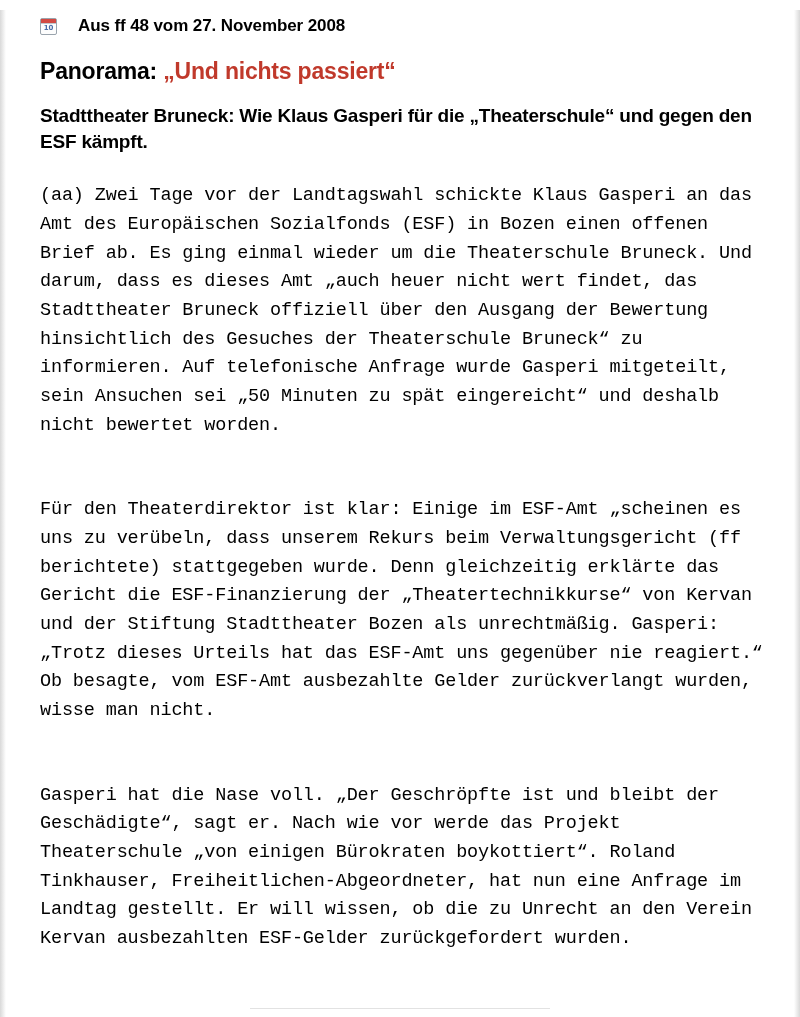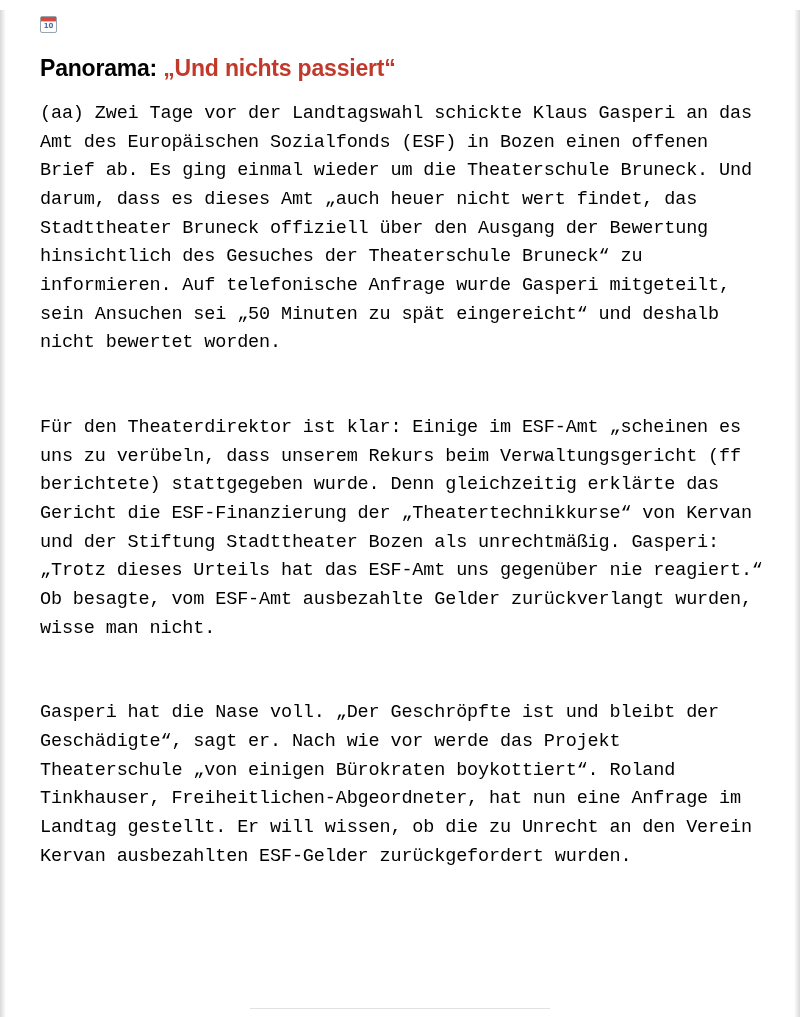--- a/index.html
+++ b/index.html
@@ -134,27 +134,29 @@
   <div class="edge-left"></div>
   <div class="edge-right"></div>
   <div class="edge-top"></div>
 
   <div class="content">
 
     <div class="source-line">
       <span class="cal-icon">
         <span class="cal-num">10</span>
       </span>
+      <span class="source-text">Aus ff 48 vom 27. November 2008</span>
     </div>
 
     <h1 class="panorama">
       <span>Panorama:</span>
       <span class="quote">„Und nichts passiert“</span>
     </h1>
 
+    <h2 class="standfirst">Stadttheater Bruneck: Wie Klaus Gasperi für die „Theaterschule“ und gegen den ESF kämpft.</h2>
 
     <p class="body-par">(aa) Zwei Tage vor der Landtagswahl schickte Klaus Gasperi an das Amt des Europäischen Sozialfonds (ESF) in Bozen einen offenen Brief ab. Es ging einmal wieder um die Theaterschule Bruneck. Und darum, dass es dieses Amt „auch heuer nicht wert findet, das Stadttheater Bruneck offiziell über den Ausgang der Bewertung hinsichtlich des Gesuches der Theaterschule Bruneck“ zu informieren. Auf telefonische Anfrage wurde Gasperi mitgeteilt, sein Ansuchen sei „50 Minuten zu spät eingereicht“ und deshalb nicht bewertet worden.</p>
     <p class="body-par">Für den Theaterdirektor ist klar: Einige im ESF-Amt „scheinen es uns zu verübeln, dass unserem Rekurs beim Verwaltungsgericht (ff berichtete) stattgegeben wurde. Denn gleichzeitig erklärte das Gericht die ESF-Finanzierung der „Theatertechnikkurse“ von Kervan und der Stiftung Stadttheater Bozen als unrechtmäßig. Gasperi: „Trotz dieses Urteils hat das ESF-Amt uns gegenüber nie reagiert.“ Ob besagte, vom ESF-Amt ausbezahlte Gelder zurückverlangt wurden, wisse man nicht.</p>
     <p class="body-par">Gasperi hat die Nase voll. „Der Geschröpfte ist und bleibt der Geschädigte“, sagt er. Nach wie vor werde das Projekt Theaterschule „von einigen Bürokraten boykottiert“. Roland Tinkhauser, Freiheitlichen-Abgeordneter, hat nun eine Anfrage im Landtag gestellt. Er will wissen, ob die zu Unrecht an den Verein Kervan ausbezahlten ESF-Gelder zurückgefordert wurden.</p>
 
   </div>
 
   <div class="bottom-rule"></div>
 </div>
 

